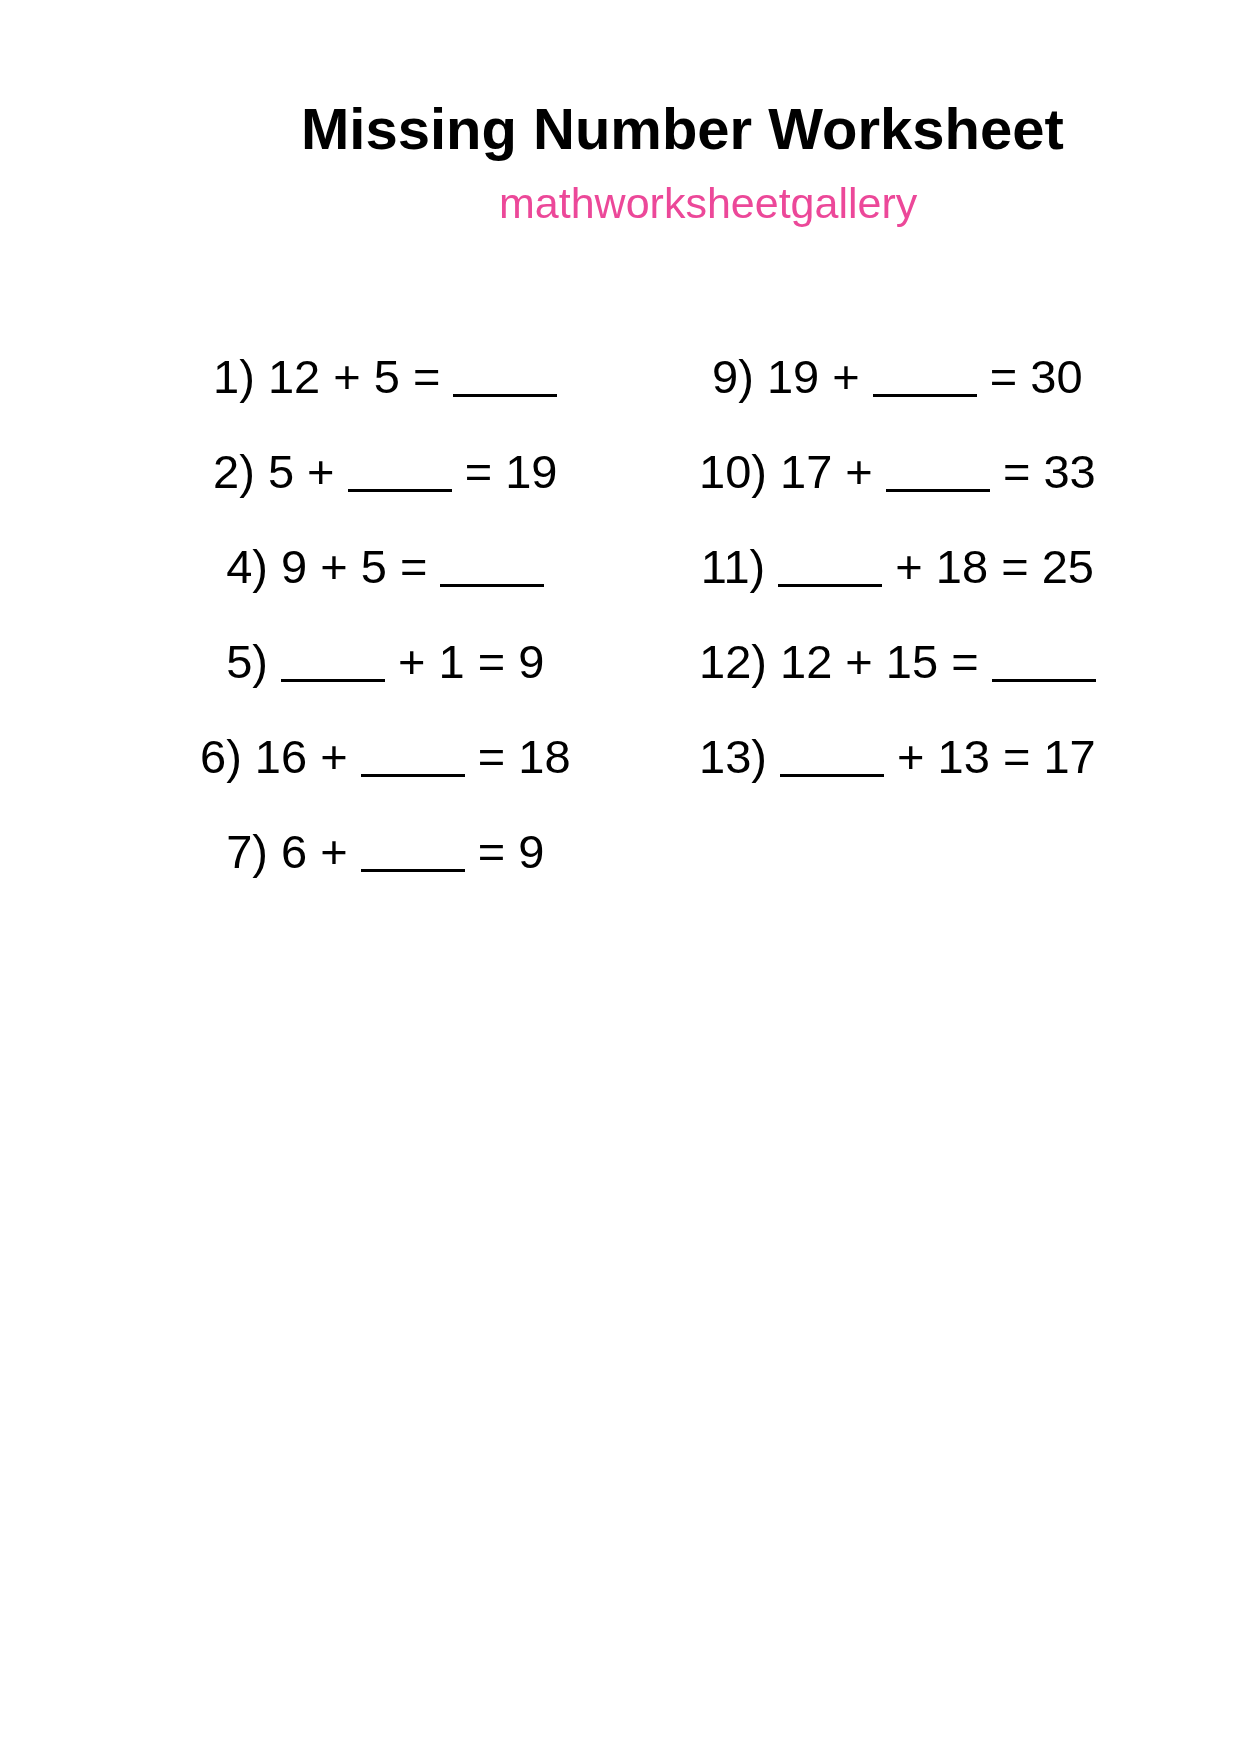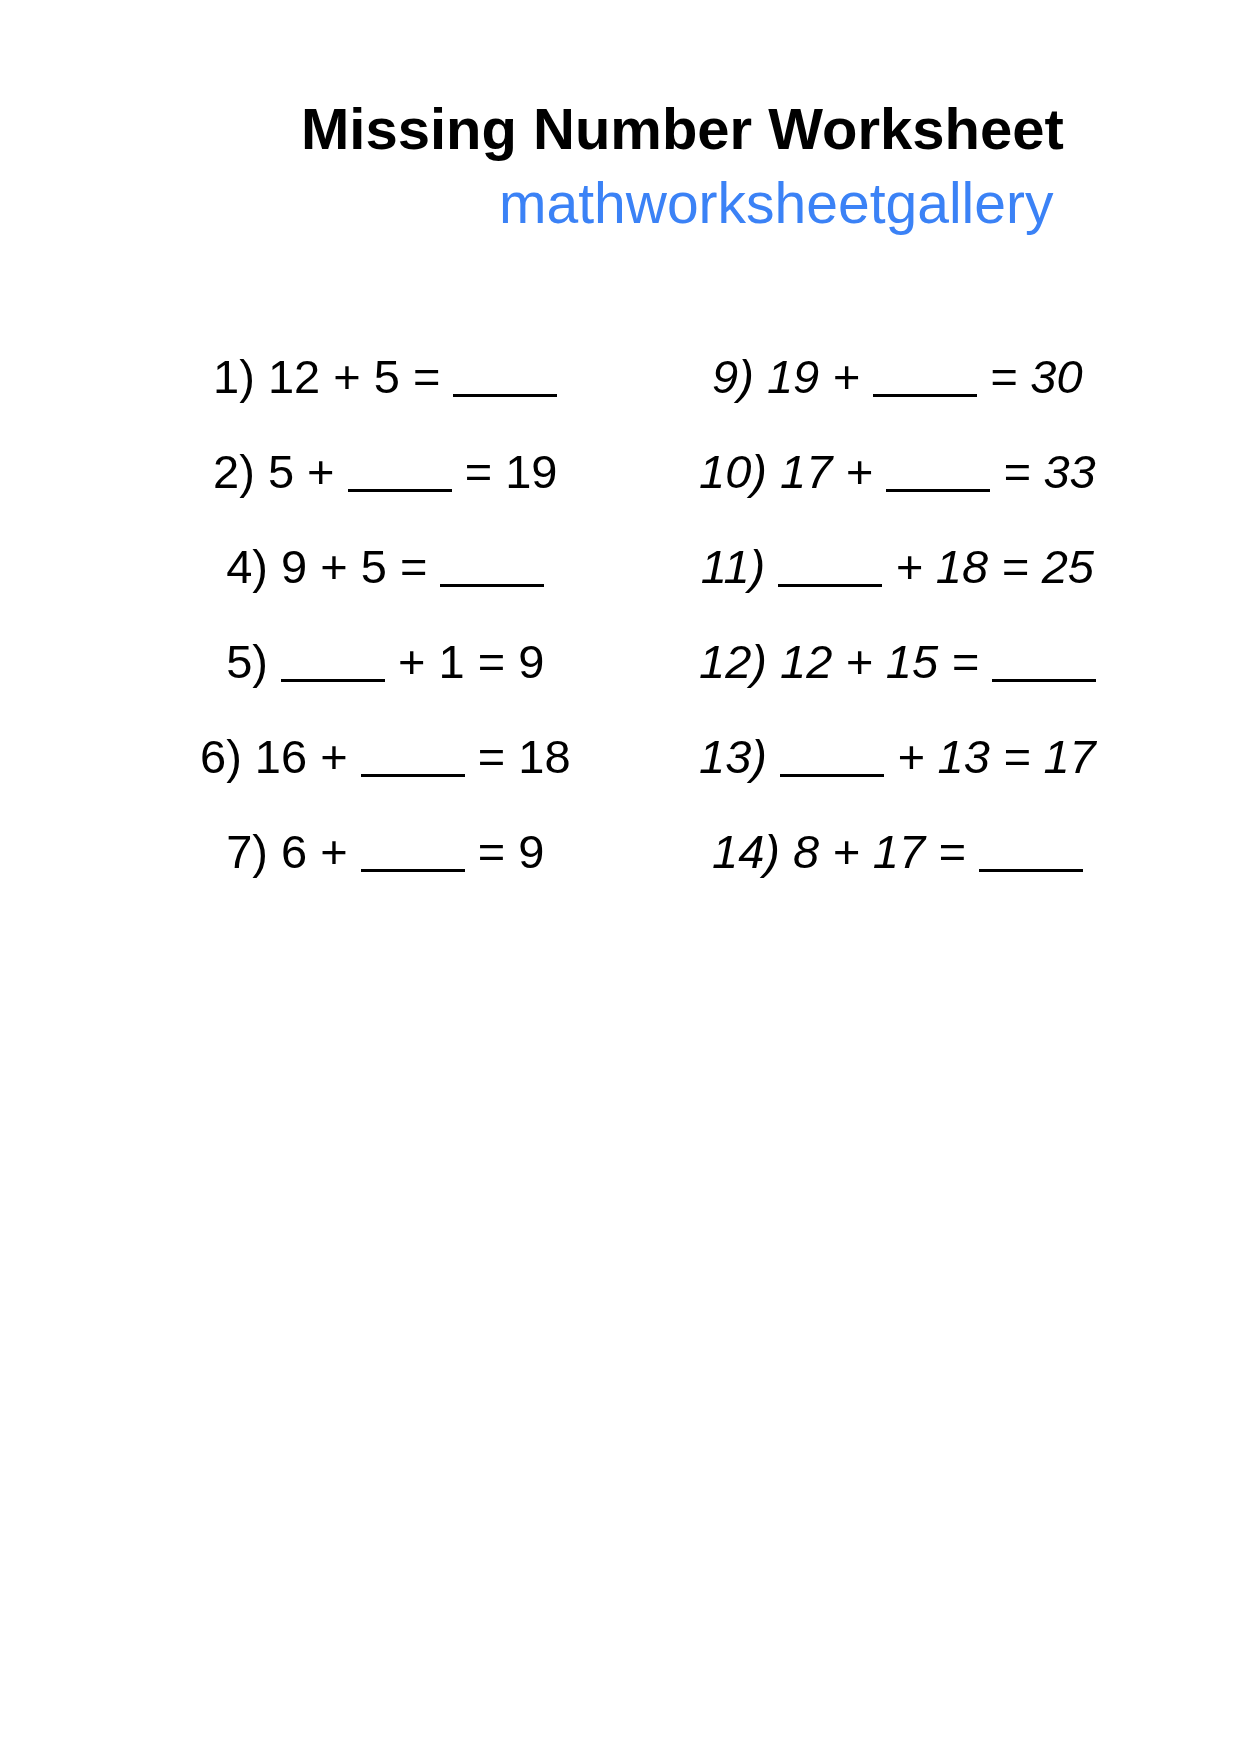--- a/index.html
+++ b/index.html
@@ -22,32 +22,32 @@
       font-size: 58px;
       line-height: 66px;
       white-space: nowrap;
       margin: 0;
       font-weight: bold;
     }
     .subtitle {
       position: absolute;
       left: 499px;
       top: 178px;
-      font-size: 57px;
+      font-size: 43px;
       line-height: 50px;
       white-space: nowrap;
-      color: #3b82f6;
+      color: #ec4899;
     }
     .column {
       position: absolute;
       top: 350px;
       text-align: center;
     }
     .column.left { left: 200px; }
-    .column.right { left: 699px; font-style: italic; }
+    .column.right { left: 699px; }
     .problem {
       height: 95px;
       font-size: 47px;
       line-height: 54px;
       white-space: nowrap;
     }
     .problem span { white-space: pre; }
     .blank {
       display: inline-block;
       width: 104px;
@@ -71,14 +71,13 @@
   <div class="problem"><span>6)</span><span> </span><span>16 + </span><span class="blank"></span><span> = 18</span></div>
   <div class="problem"><span>7)</span><span> </span><span>6 + </span><span class="blank"></span><span> = 9</span></div>
 </div>
 
 <div class="column right">
   <div class="problem"><span>9)</span><span> </span><span>19 + </span><span class="blank"></span><span> = 30</span></div>
   <div class="problem"><span>10)</span><span> </span><span>17 + </span><span class="blank"></span><span> = 33</span></div>
   <div class="problem"><span>11)</span><span> </span><span class="blank"></span><span> + 18 = 25</span></div>
   <div class="problem"><span>12)</span><span> </span><span>12 + 15 = </span><span class="blank"></span></div>
   <div class="problem"><span>13)</span><span> </span><span class="blank"></span><span> + 13 = 17</span></div>
-  <div class="problem"><span>14)</span><span> </span><span>8 + 17 = </span><span class="blank"></span></div>
 </div>
 
 </body></html>

